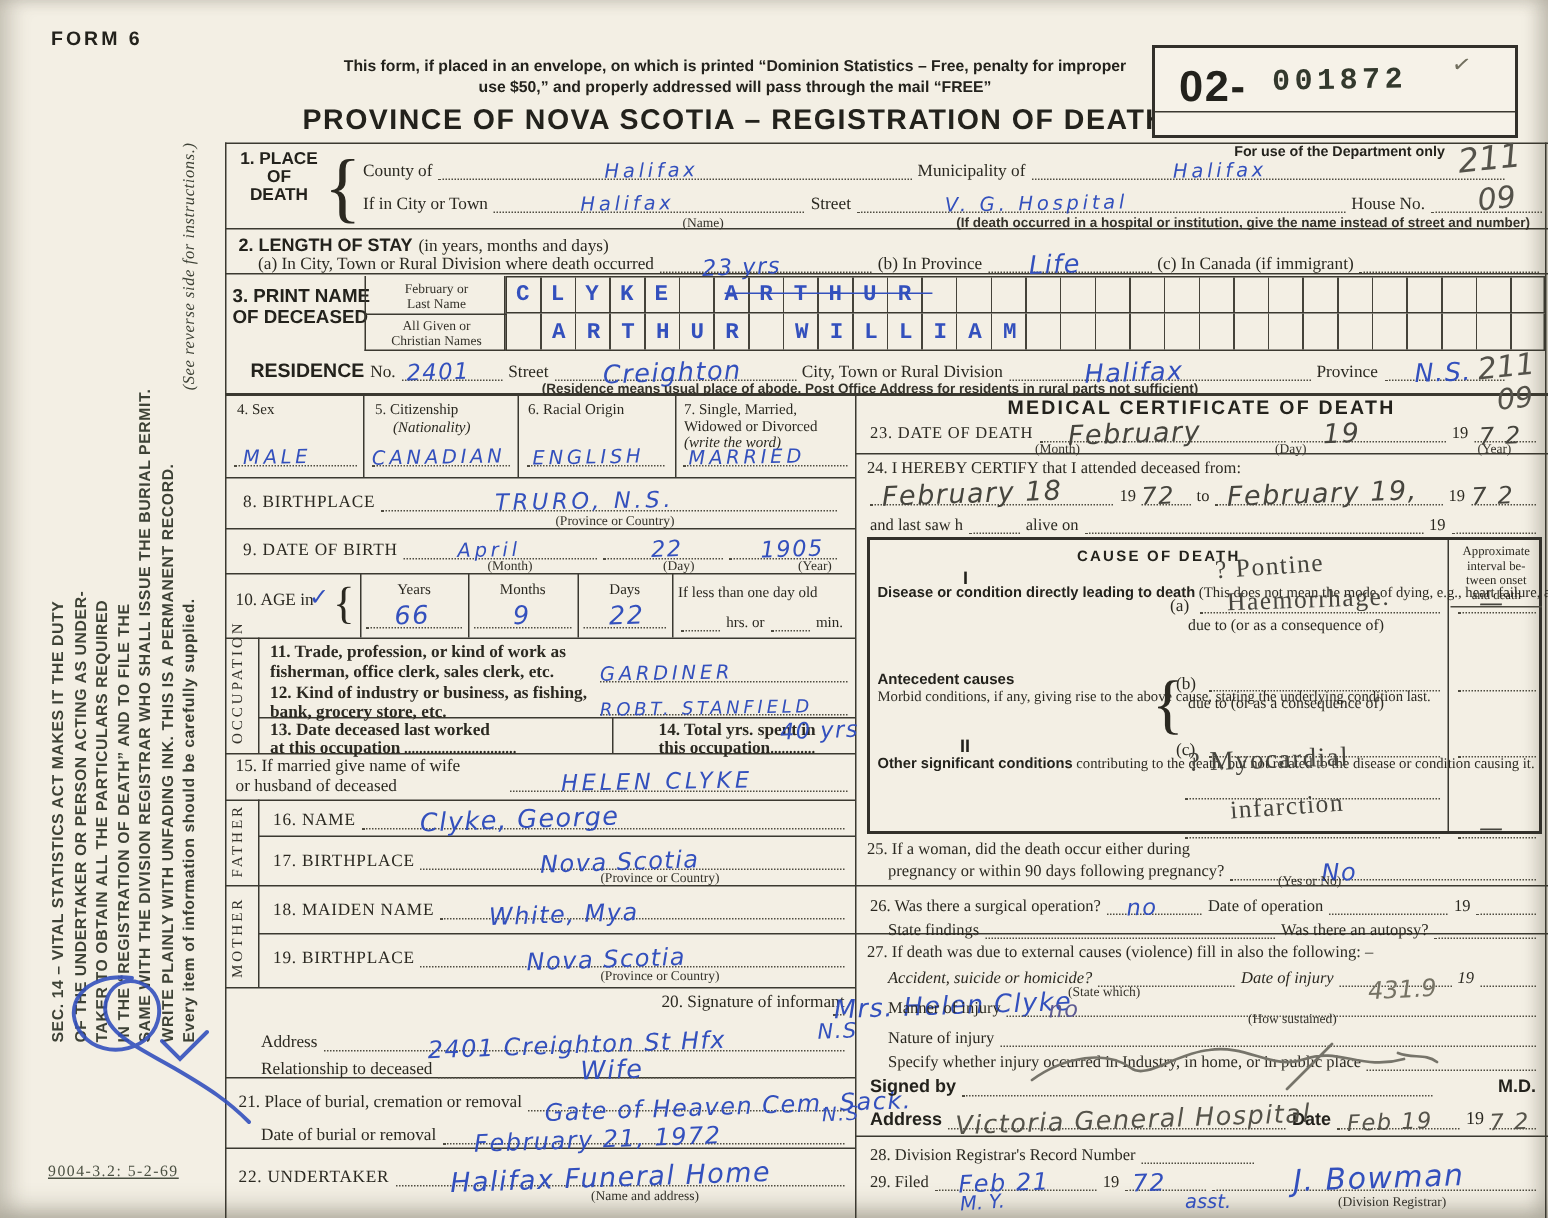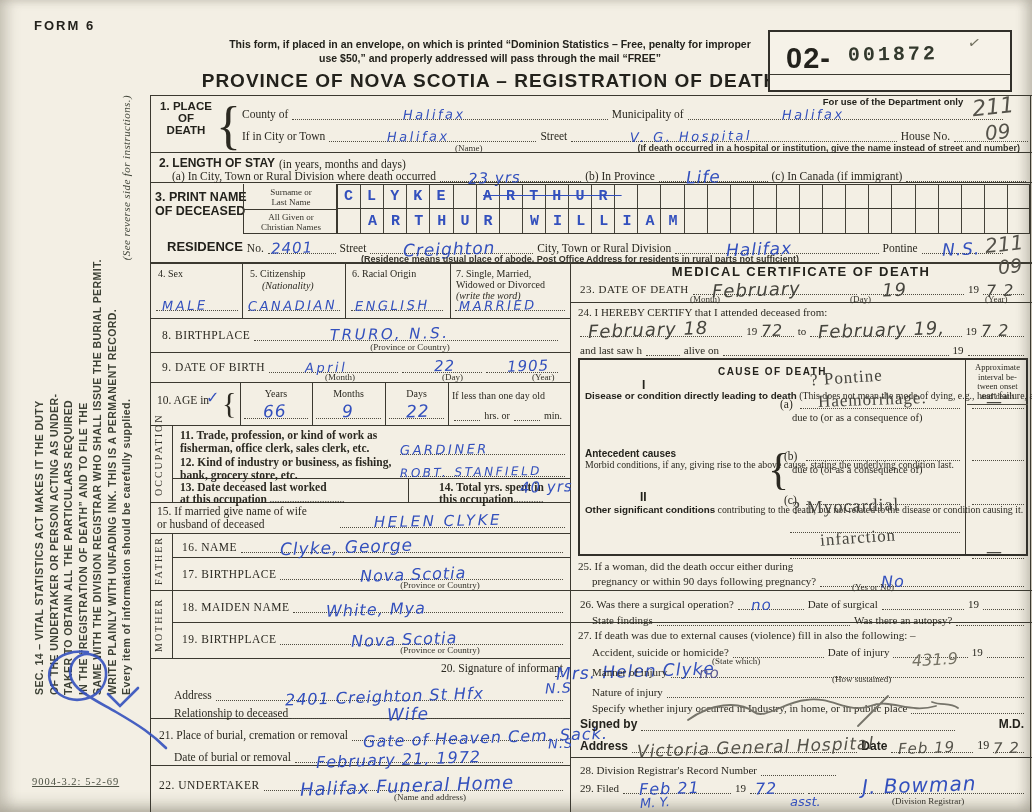--- a/index.html
+++ b/index.html
@@ -142,21 +142,21 @@
     <span>(c) In Canada (if immigrant)</span>
     <span class="fill" style="flex-grow:1.1;"></span>
   </div>
 
   <div class="abs h" style="left:155px;top:190px;font-size:12.5px;line-height:14px;">
     <span>3. PRINT NAME</span><br>
     <span>OF DECEASED</span>
   </div>
   <div class="cellbox" style="left:243px;top:184px;width:94px;height:50px;border-left:1px solid #3b3930;border-right:1px solid #3b3930;border-bottom:1px solid #3b3930;">
     <div class="abs cap" style="left:0;top:3px;width:94px;text-align:center;line-height:10px;">
-      <span>Surname or</span><br>
+      <span>February or</span><br>
       <span>Last Name</span>
     </div>
     <i class="hl" style="top:25px;left:0;width:94px;border-top-width:1px;"></i>
     <div class="abs cap" style="left:0;top:28px;width:94px;text-align:center;line-height:10px;">
       <span>All Given or</span><br>
       <span>Christian Names</span>
     </div>
   </div>
   <div class="cellbox" style="left:337px;top:184px;width:693px;height:25px;border:1px solid #3b3930;background:repeating-linear-gradient(90deg,transparent 0,transparent 22.1px,#45433a 22.1px,#45433a 23.1px);">
     <span class="gridhw" style="left:6px;">CLYKE</span>
@@ -174,21 +174,21 @@
         <span class="hw hc" style="left:5%;bottom:-4px;">2401</span>
       </span>
     <span>Street</span>
     <span class="fill" style="flex-grow:1.2;">
         <span class="hw hc" style="left:20%;bottom:-6px;font-size:17px;">Creighton</span>
       </span>
     <span>City, Town or Rural Division</span>
     <span class="fill" style="flex-grow:1.5;">
         <span class="hw hc" style="left:25%;bottom:-6px;font-size:17px;">Halifax</span>
       </span>
-    <span>Pontine</span>
+    <span>Province</span>
     <span class="fill" style="flex-grow:0.6;">
         <span class="hw hc" style="left:25%;bottom:-6px;font-size:17px;">N.S.</span>
       </span>
   </div>
   <span class="abs cap h" style="left:300px;top:254px;width:560px;text-align:center;">(Residence means usual place of abode. Post Office Address for residents in rural parts not sufficient)</span>
   <span class="abs" style="left:985px;top:232px;font-size:20px;color:#54524a;font-family:'DejaVu Sans',sans-serif;font-style:italic;transform:rotate(-6deg);">211</span>
   <span class="abs" style="left:998px;top:255px;font-size:19px;color:#54524a;font-family:'DejaVu Sans',sans-serif;font-style:italic;transform:rotate(-6deg);">09</span>
 
   <div class="abs ts" style="left:158px;top:268px;">4. Sex</div>
   <div class="abs" style="left:156px;top:296px;width:82px;border-bottom:1px dotted #4f4c40;height:14px;">
@@ -458,34 +458,34 @@
         <span class="hw hc" style="left:30%;bottom:-5px;font-size:16px;">No</span>
       </span>
   </div>
   <span class="abs cap" style="left:852px;top:582px;">(Yes or No)</span>
 
   <div class="r t" style="left:578px;top:596px;width:448px;height:14px;font-size:11px;">
     <span>26. Was there a surgical operation?</span>
     <span class="fill" style="flex-grow:0.8;">
         <span class="hw hc" style="left:20%;bottom:-5px;font-size:15px;">no</span>
       </span>
-    <span>Date of surgical</span>
+    <span>Date of operation</span>
     <span class="fill" style="flex-grow:1;"></span>
     <span>19</span>
     <span class="fill" style="flex-grow:0.5;"></span>
   </div>
   <div class="r t" style="left:590px;top:612px;width:436px;height:14px;font-size:11px;">
     <span>State findings</span>
     <span class="fill" style="flex-grow:2;"></span>
     <span>Was there an autopsy?</span>
     <span class="fill" style="flex-grow:0.7;"></span>
   </div>
 
   <div class="abs t" style="left:578px;top:629px;font-size:11px;">27. If death was due to external causes (violence) fill in also the following: –</div>
-  <div class="r t" style="left:590px;top:644px;width:436px;height:14px;font-size:11px;">
+  <div class="r t" style="left:590px;top:644px;width:436px;height:14px;font-size:11px;font-style:italic;">
     <span>Accident, suicide or homicide?</span>
     <span class="fill" style="flex-grow:1.1;"></span>
     <span>Date of injury</span>
     <span class="fill" style="flex-grow:0.9;"></span>
     <span>19</span>
     <span class="fill" style="flex-grow:0.45;"></span>
   </div>
   <span class="abs cap" style="left:712px;top:656px;">(State which)</span>
   <div class="r t" style="left:590px;top:664px;width:436px;height:14px;font-size:11px;">
     <span>Manner of injury</span>

